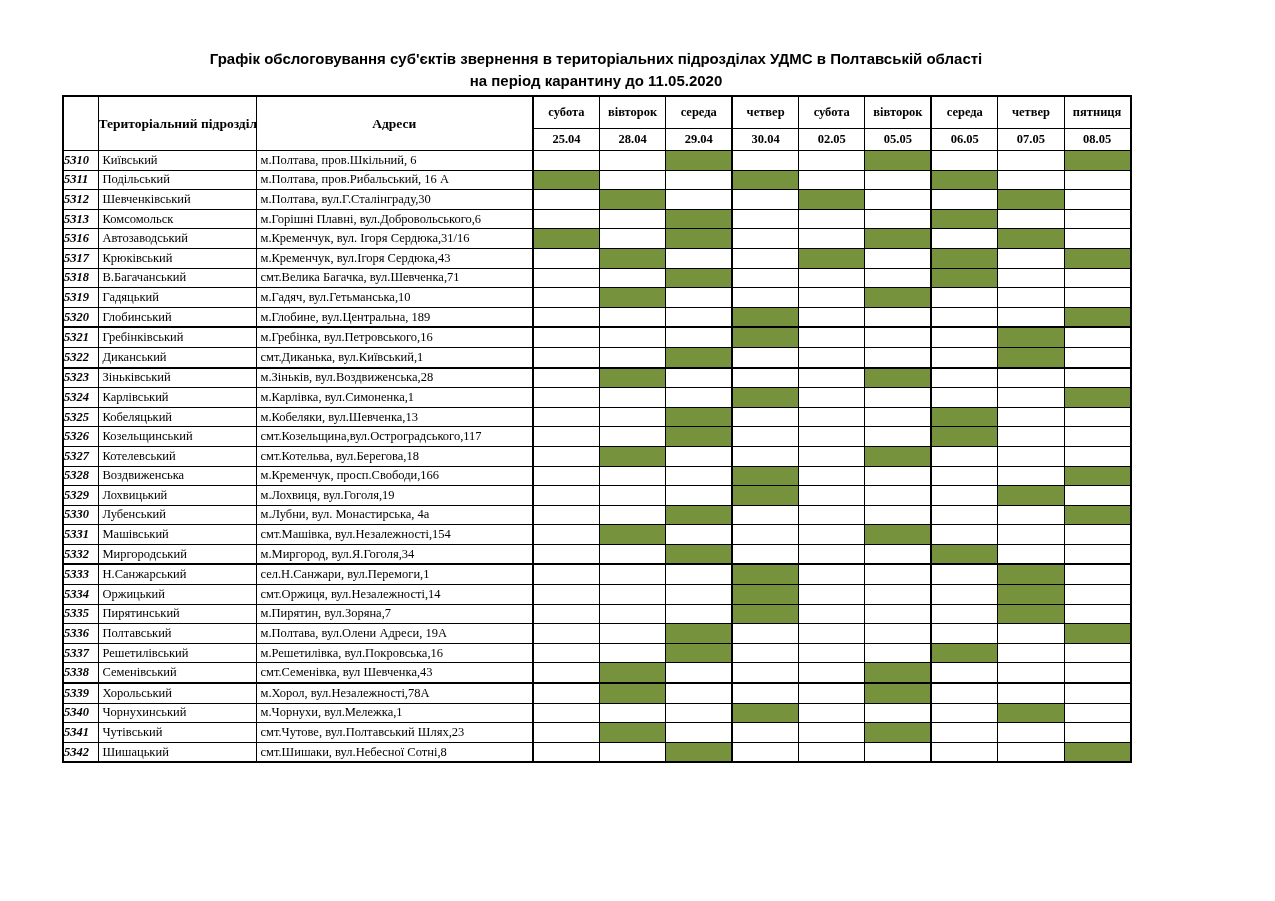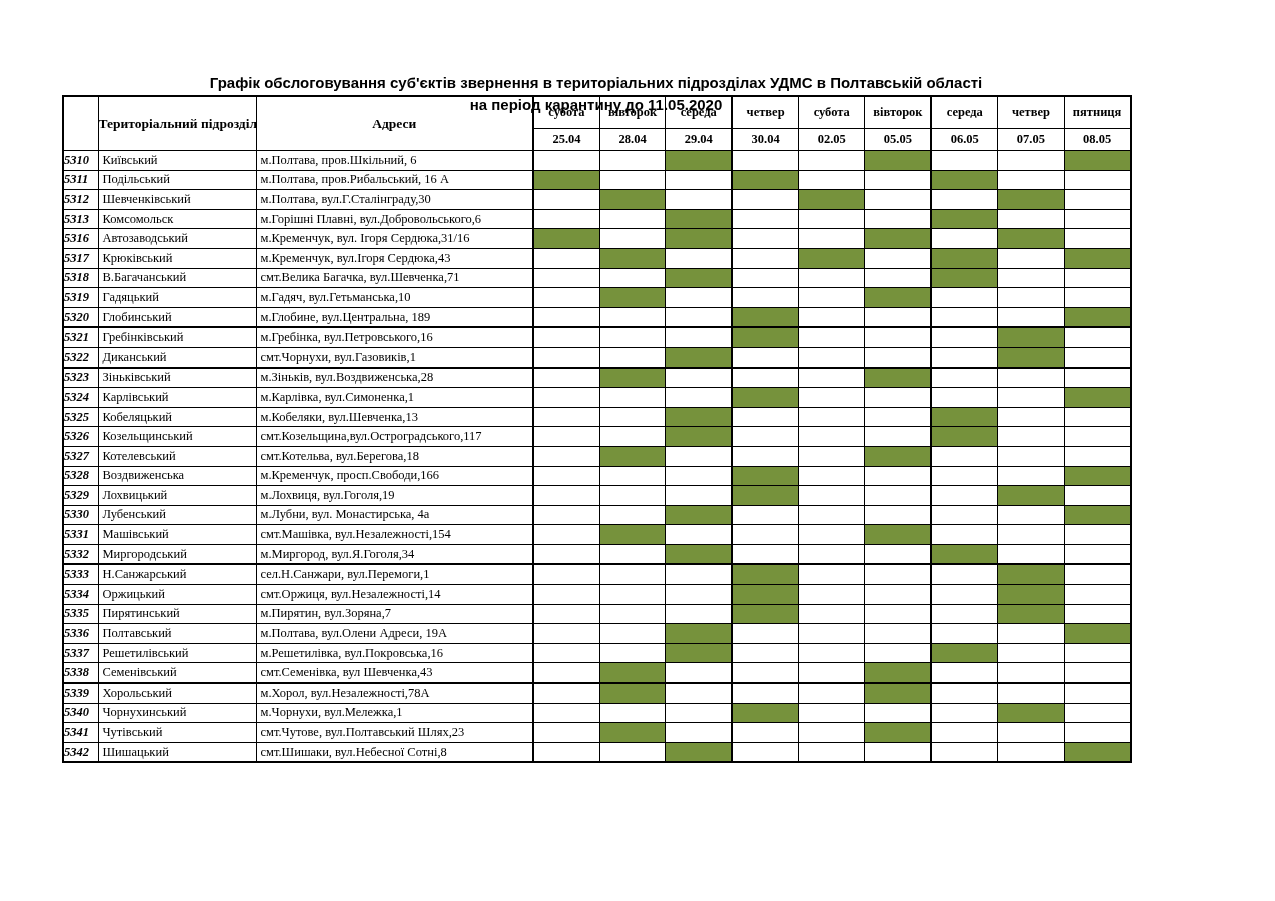--- a/index.html
+++ b/index.html
@@ -1,18 +1,18 @@
 <!DOCTYPE html>
 <html style="--hl: #76923C;"><head>
 <meta charset="utf-8">
 <style>
   html,body{margin:0;padding:0;background:#fff;}
   body{width:1275px;height:901px;position:relative;font-family:"Liberation Serif",serif;color:#000;}
   .title-block{position:absolute;top:48px;left:62px;width:1068px;text-align:center;
-    font-family:"Liberation Sans",sans-serif;font-weight:bold;font-size:15px;line-height:22px;margin-top:24px;}
+    font-family:"Liberation Sans",sans-serif;font-weight:bold;font-size:15px;line-height:22px;}
   table.schedule{position:absolute;top:95px;left:62px;width:1068px;border-collapse:collapse;
     table-layout:fixed;border:2px solid #000;}
   .schedule th,.schedule td{border:1px solid #000;padding:0;overflow:hidden;white-space:nowrap;}
   .schedule th{font-weight:bold;text-align:center;vertical-align:middle;}
   th.unit-h,th.addr-h{font-size:13.5px;line-height:16px;text-align:center;}
   th.day{height:31px;font-size:12.5px;}
   th.date{height:21px;font-size:12.5px;}
   td{height:18.6px;font-size:12.5px;vertical-align:middle;}
   td.code{font-style:italic;font-weight:bold;}
   td.unit,td.addr{text-align:left;padding-left:4px;}
@@ -203,21 +203,21 @@
         <td class="mark"></td>
         <td class=""></td>
         <td class=" grp-r"></td>
         <td class=""></td>
         <td class="mark"></td>
         <td class=""></td>
       </tr>
       <tr class="group-end">
         <td class="code">5322</td>
         <td class="unit">Диканський</td>
-        <td class="addr grp-r">смт.Чорнухи, вул.Газовиків,1</td>
+        <td class="addr grp-r">смт.Диканька, вул.Київський,1</td>
         <td class=""></td>
         <td class=""></td>
         <td class="mark grp-r"></td>
         <td class=""></td>
         <td class=""></td>
         <td class=" grp-r"></td>
         <td class=""></td>
         <td class="mark"></td>
         <td class=""></td>
       </tr>

